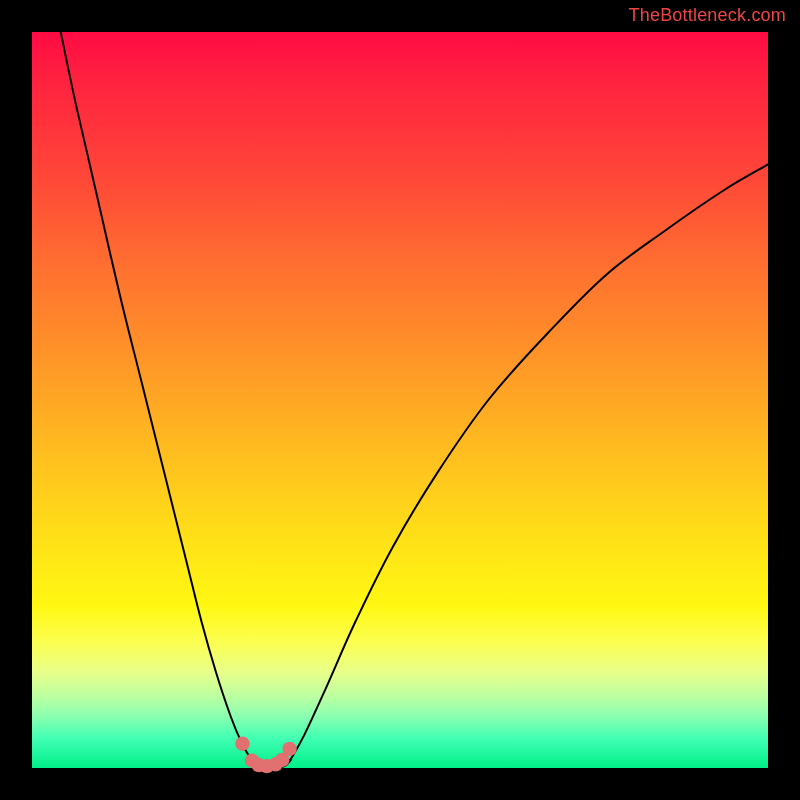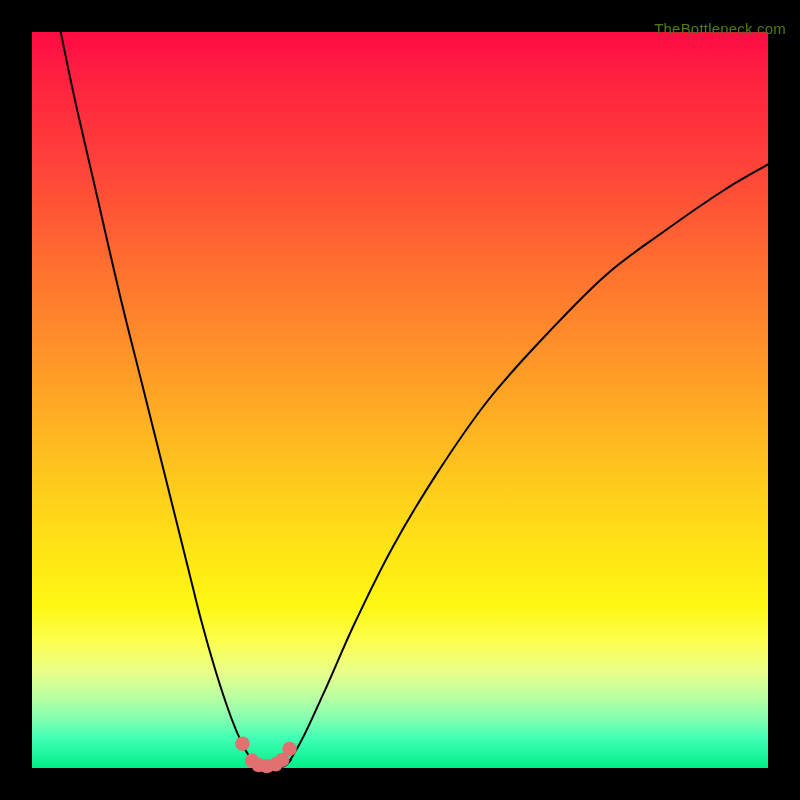--- a/index.html
+++ b/index.html
@@ -38,24 +38,24 @@
       #fcff52 83%,
       #e8ff8a 87%,
       #c0ffa0 90%,
       #8affb0 93%,
       #40ffb4 96%,
       #00ef88 100%
     );
   }
   .watermark {
     position: absolute;
-    top: 20px;
+    top: 5px;
     right: 14px;
-    color: #4d7c0f;
-    font-size: 15px;
+    color: #ef4444;
+    font-size: 18px;
     font-weight: 500;
     letter-spacing: 0.2px;
   }
   svg.curves {
     position: absolute;
     left: 32px;
     top: 32px;
     width: 736px;
     height: 736px;
     overflow: visible;

